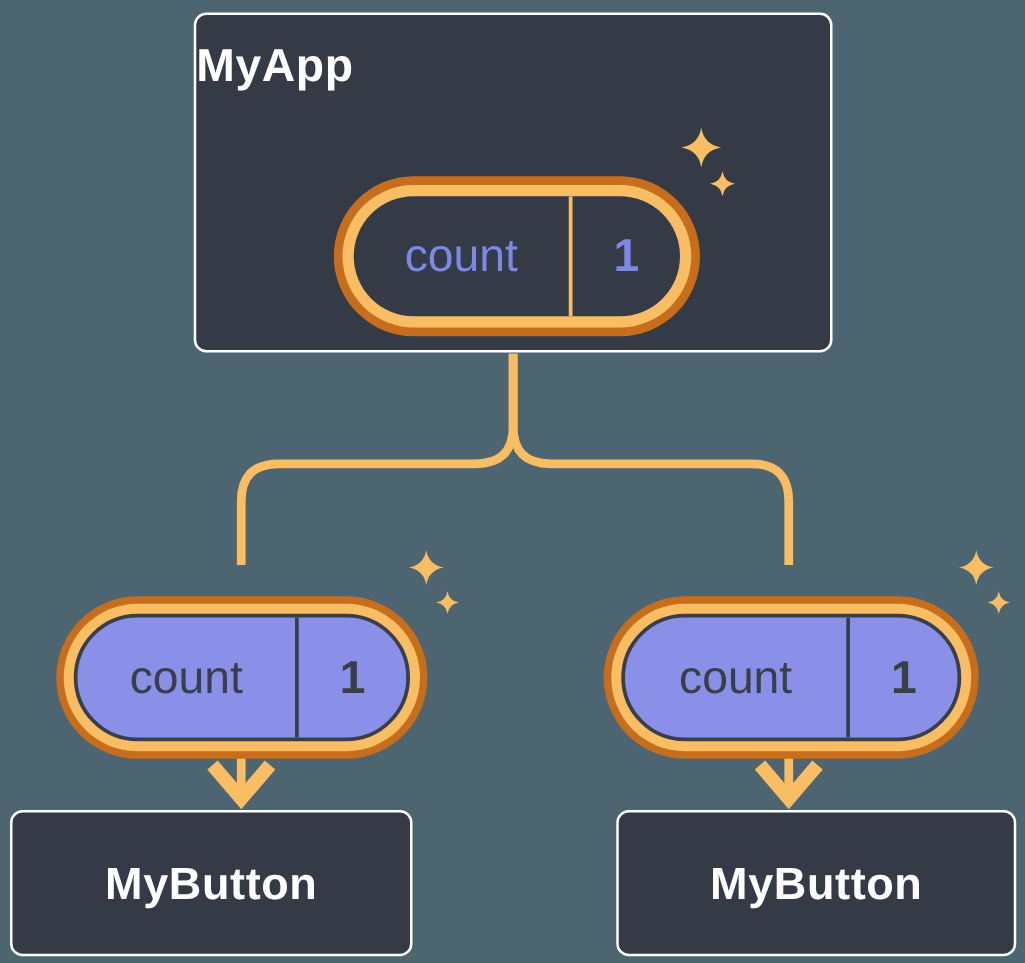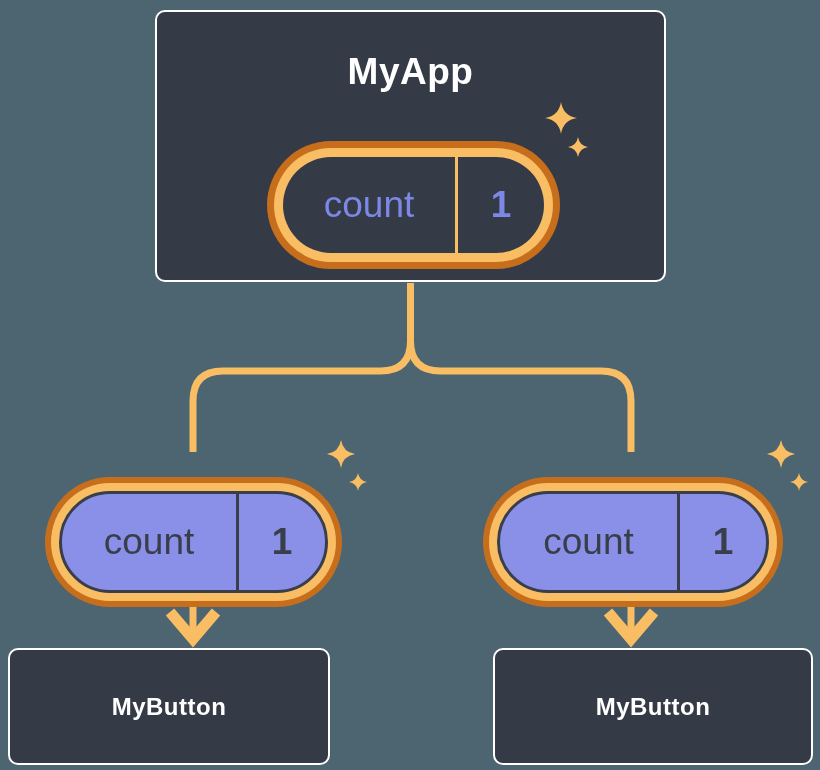--- a/index.html
+++ b/index.html
@@ -27,30 +27,30 @@
   }
   .node{
     position:absolute;
     background:var(--slate,#343a46);
     border:2.5px solid var(--white,#ffffff);
     border-radius:10px;
     box-sizing:border-box;
     color:var(--white,#ffffff);
   }
   .app-title{
-    text-align:center;
-    margin-top:41px;
+    text-align:left;
+    margin-top:22px;
     font-size:37px;
     font-weight:600;
     line-height:1;
     letter-spacing:0.5px;
   }
   .button-node{
     display:flex;align-items:center;justify-content:center;
-    font-size:24px;font-weight:600;letter-spacing:0.5px;
+    font-size:36px;font-weight:600;letter-spacing:0.5px;
   }
   .pill{
     position:absolute;
     background:var(--orange-dark,#c76e1d);
     border-radius:999px;
     padding:7px;
     box-sizing:border-box;
     margin-top:29px;
   }
   .pill .ring{

